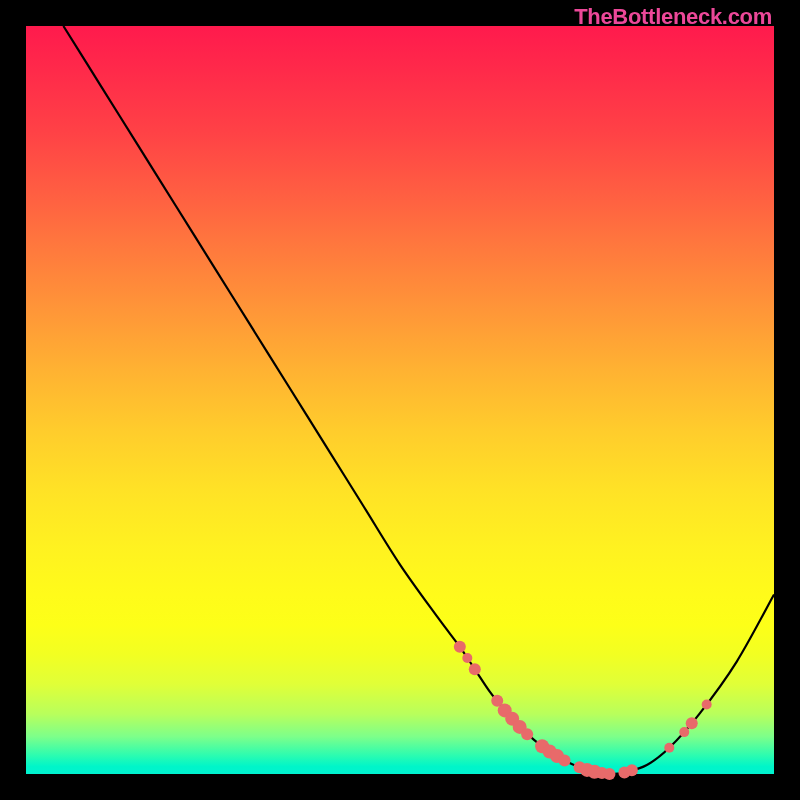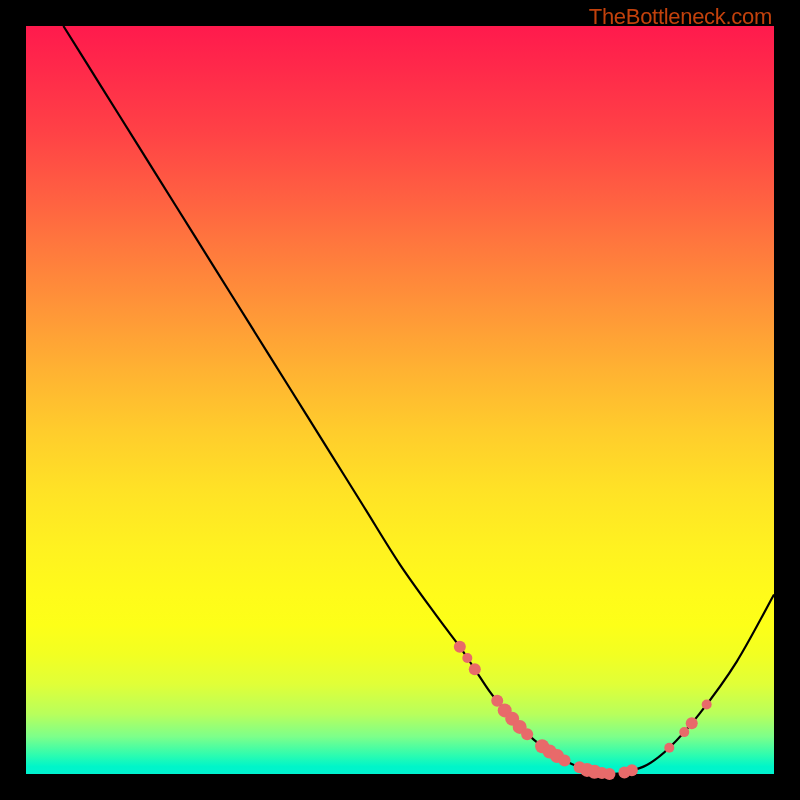--- a/index.html
+++ b/index.html
@@ -46,22 +46,22 @@
       #2cfcb0 97.5%,
       #00f5c9 99%,
       #00f2d0 100%
     );
   }
   .watermark {
     position: absolute;
     top: 4px;
     right: 28px;
     font-size: 22px;
-    font-weight: normal;
-    color: #c2410c;
+    font-weight: bold;
+    color: #ec4899;
     letter-spacing: -0.3px;
     z-index: 20;
   }
   svg.curve {
     position: absolute;
     top: 0;
     left: 0;
     width: 748px;
     height: 748px;
     overflow: visible;

